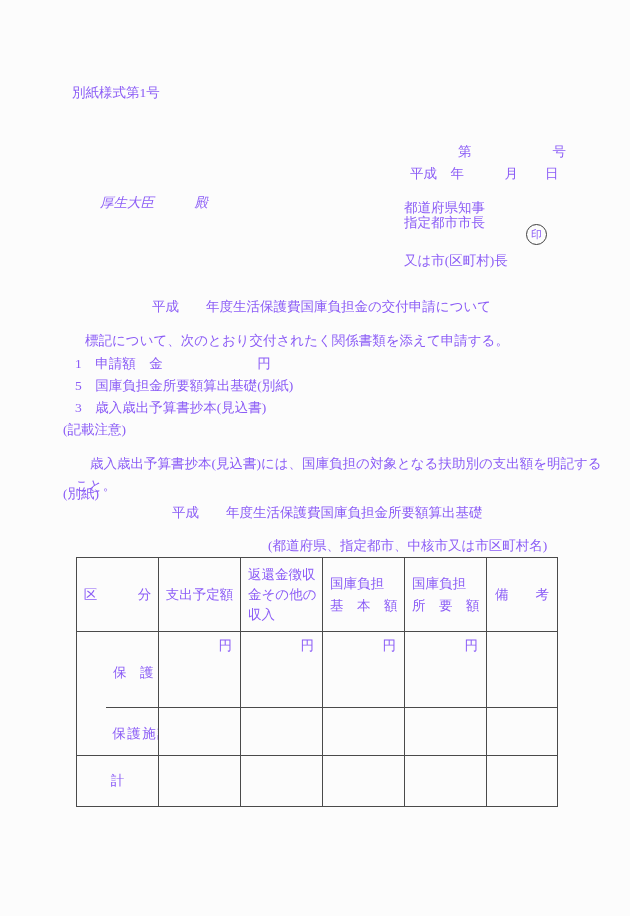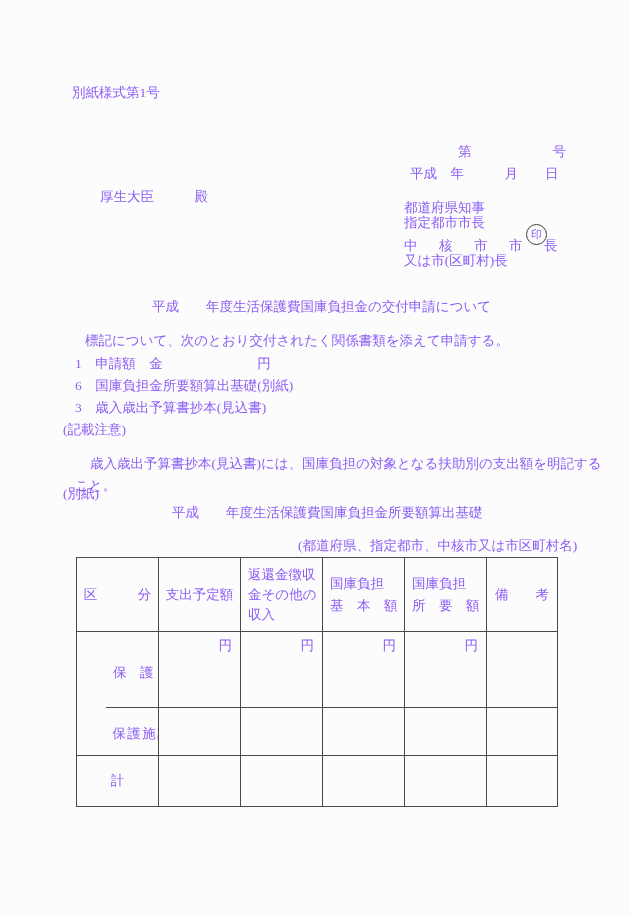--- a/index.html
+++ b/index.html
@@ -90,48 +90,47 @@
 <body>
 
 <div class="page">
 
   <div class="abs" style="left:72px; top:85px;">別紙様式第1号</div>
 
   <div class="abs" style="left:458px; top:144px;">第　　　　　　号</div>
 
   <div class="abs" style="left:410px; top:166px;">平成　年　　　月　　日</div>
 
-  <div class="abs" style="left:100px; top:189px;">厚生大臣　　　殿</div>
+  <div class="abs" style="left:100px; top:195px;font-style:italic;">厚生大臣　　　殿</div>
 
   <div class="abs" style="left:404px; top:200px;">都道府県知事</div>
   <div class="abs" style="left:404px; top:215px;">指定都市市長</div>
-  <div class="abs ls4" style="left:404px; top:238px;">中　核　市　市　長</div>
   <div class="abs" style="left:404px; top:253px;">又は市(区町村)長</div>
 
   <div class="seal">
     <span>印</span>
   </div>
 
   <div class="abs" style="left:152px; top:299px;">平成　　年度生活保護費国庫負担金の交付申請について</div>
 
   <div class="abs" style="left:85px; top:333px;">標記について、次のとおり交付されたく関係書類を添えて申請する。</div>
 
   <div class="abs" style="left:75px; top:356px;">1　申請額　金　　　　　　　円</div>
-  <div class="abs" style="left:75px; top:378px;">6　国庫負担金所要額算出基礎(別紙)</div>
+  <div class="abs" style="left:75px; top:378px;">5　国庫負担金所要額算出基礎(別紙)</div>
   <div class="abs" style="left:75px; top:400px;">3　歳入歳出予算書抄本(見込書)</div>
 
   <div class="abs" style="left:63px; top:422px;">(記載注意)</div>
   <div class="abs" style="left:90px; top:444px;margin-top:12px;">歳入歳出予算書抄本(見込書)には、国庫負担の対象となる扶助別の支出額を明記する</div>
   <div class="abs" style="left:75px; top:478px;">こと。</div>
 
   <div class="abs" style="left:63px; top:486px;">(別紙)</div>
 
   <div class="abs" style="left:172px; top:505px;">平成　　年度生活保護費国庫負担金所要額算出基礎</div>
 
-  <div class="abs" style="left:298px; top:538px;text-align:right;">(都道府県、指定都市、中核市又は市区町村名)</div>
+  <div class="abs" style="left:268px; top:538px;text-align:right;">(都道府県、指定都市、中核市又は市区町村名)</div>
 
   <div class="calc-table">
 
     <div class="cell th-center">区　　　分</div>
     <div class="cell th-center">支出予定額</div>
     <div class="cell th-lines">
       <span>返還金徴収</span>
       <span>金その他の</span>
       <span>収入</span>
     </div>

